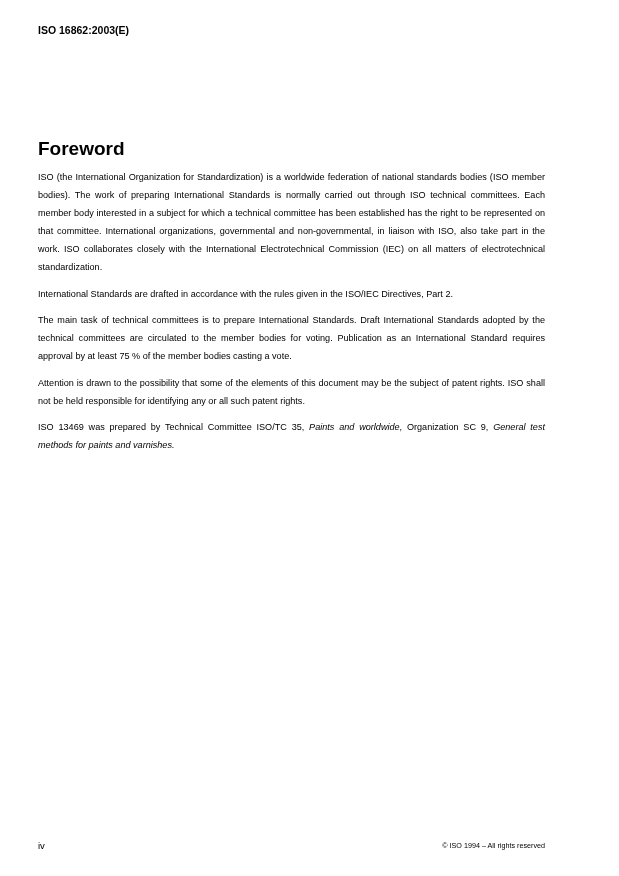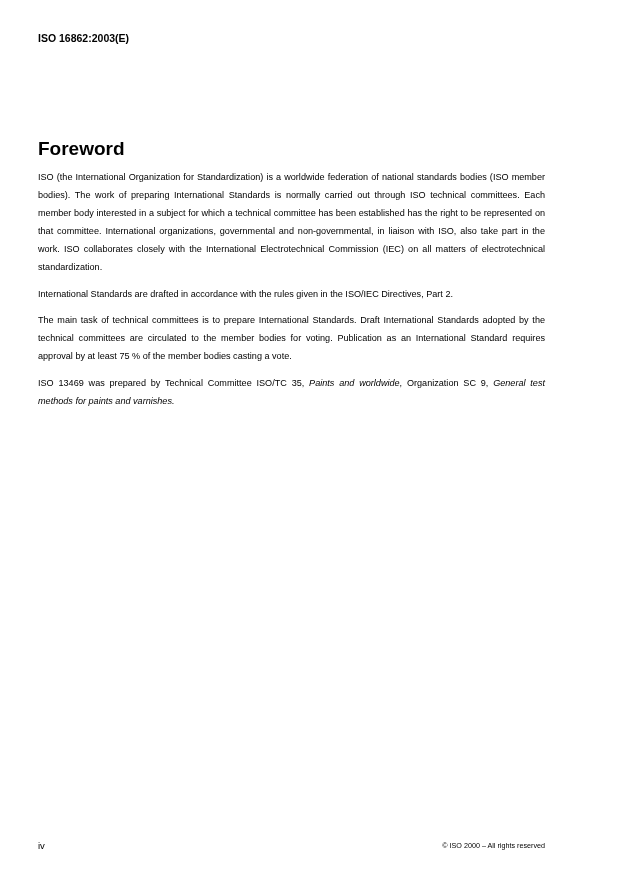--- a/index.html
+++ b/index.html
@@ -1,33 +1,34 @@
 <!DOCTYPE html>
 <html><head>
 <meta charset="utf-8">
 <style>
   html, body { margin: 0; padding: 0; background: #ffffff; }
   body { width: 619px; height: 876px; position: relative; overflow: hidden;
          font-family: "Liberation Sans", sans-serif; color: #000; }
-  .header { position: absolute; left: 38px; top: 32px; font-size: 10.5px; font-weight: bold; }
+  .header { position: absolute; left: 38px; top: 24px; font-size: 10.5px; font-weight: bold; }
   .title { position: absolute; left: 38px; top: 138px; font-size: 19px; font-weight: bold; }
   .body { position: absolute; left: 38px; top: 168px; width: 507px; font-size: 9.1px; line-height: 18px; }
   .body p { margin: 0 0 8.5px 0; text-align: justify; }
   .footer-left { position: absolute; left: 38px; top: 840px; font-size: 9.5px; text-align: right; }
   .footer-right { position: absolute; right: 74px; top: 841px; font-size: 7.2px; }
   i { font-style: italic; }
 </style>
 </head>
 <body>
 
 <div class="header">ISO 16862:2003(E)</div>
 
 <div class="title">Foreword</div>
 
 <div class="body">
   <p>ISO (the International Organization for Standardization) is a worldwide federation of national standards bodies (ISO member bodies). The work of preparing International Standards is normally carried out through ISO technical committees. Each member body interested in a subject for which a technical committee has been established has the right to be represented on that committee. International organizations, governmental and non-governmental, in liaison with ISO, also take part in the work. ISO collaborates closely with the International Electrotechnical Commission (IEC) on all matters of electrotechnical standardization.</p>
   <p>International Standards are drafted in accordance with the rules given in the ISO/IEC Directives, Part 2.</p>
   <p>The main task of technical committees is to prepare International Standards. Draft International Standards adopted by the technical committees are circulated to the member bodies for voting. Publication as an International Standard requires approval by at least 75 % of the member bodies casting a vote.</p>
+  <p>Attention is drawn to the possibility that some of the elements of this document may be the subject of patent rights. ISO shall not be held responsible for identifying any or all such patent rights.</p>
   <p><span>ISO 13469 was prepared by Technical Committee ISO/TC 35, </span><i>Paints and worldwide</i><span>, Organization SC 9, </span><i>General test methods for paints and varnishes.</i></p>
 </div>
 
 <div class="footer-left">iv</div>
-<div class="footer-right">© ISO 2000 – All rights reserved</div>
+<div class="footer-right">© ISO 1994 – All rights reserved</div>
 
 </body></html>

